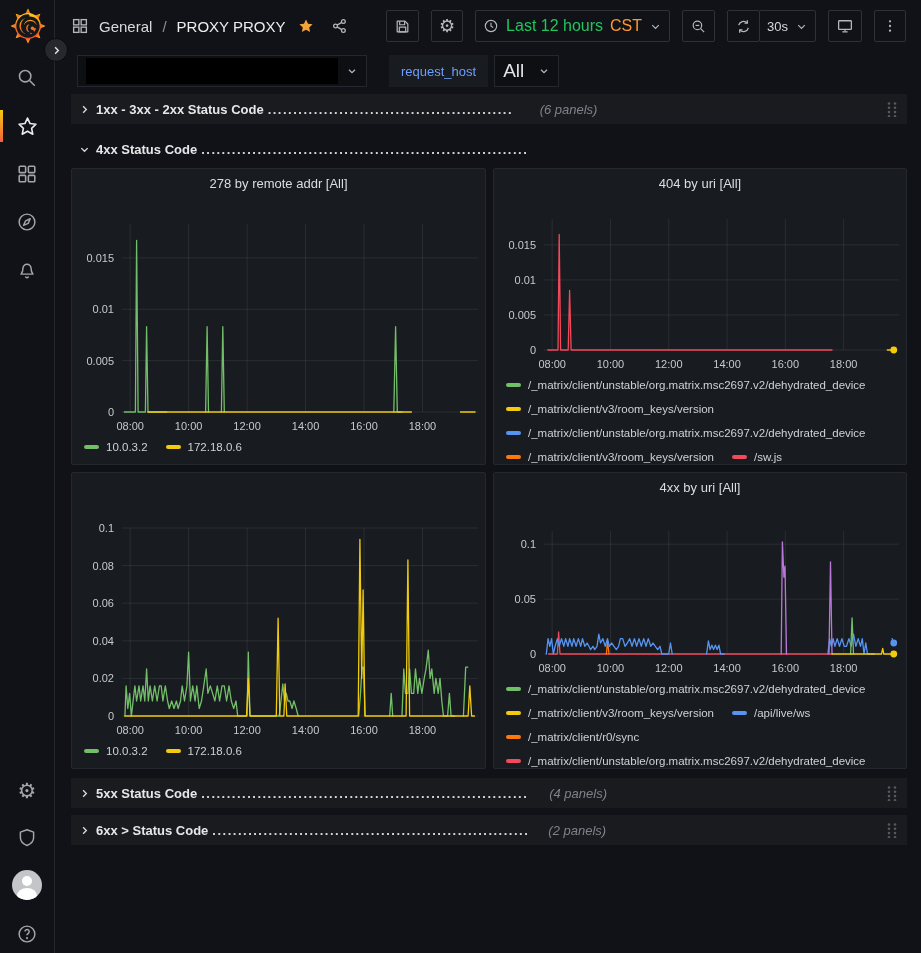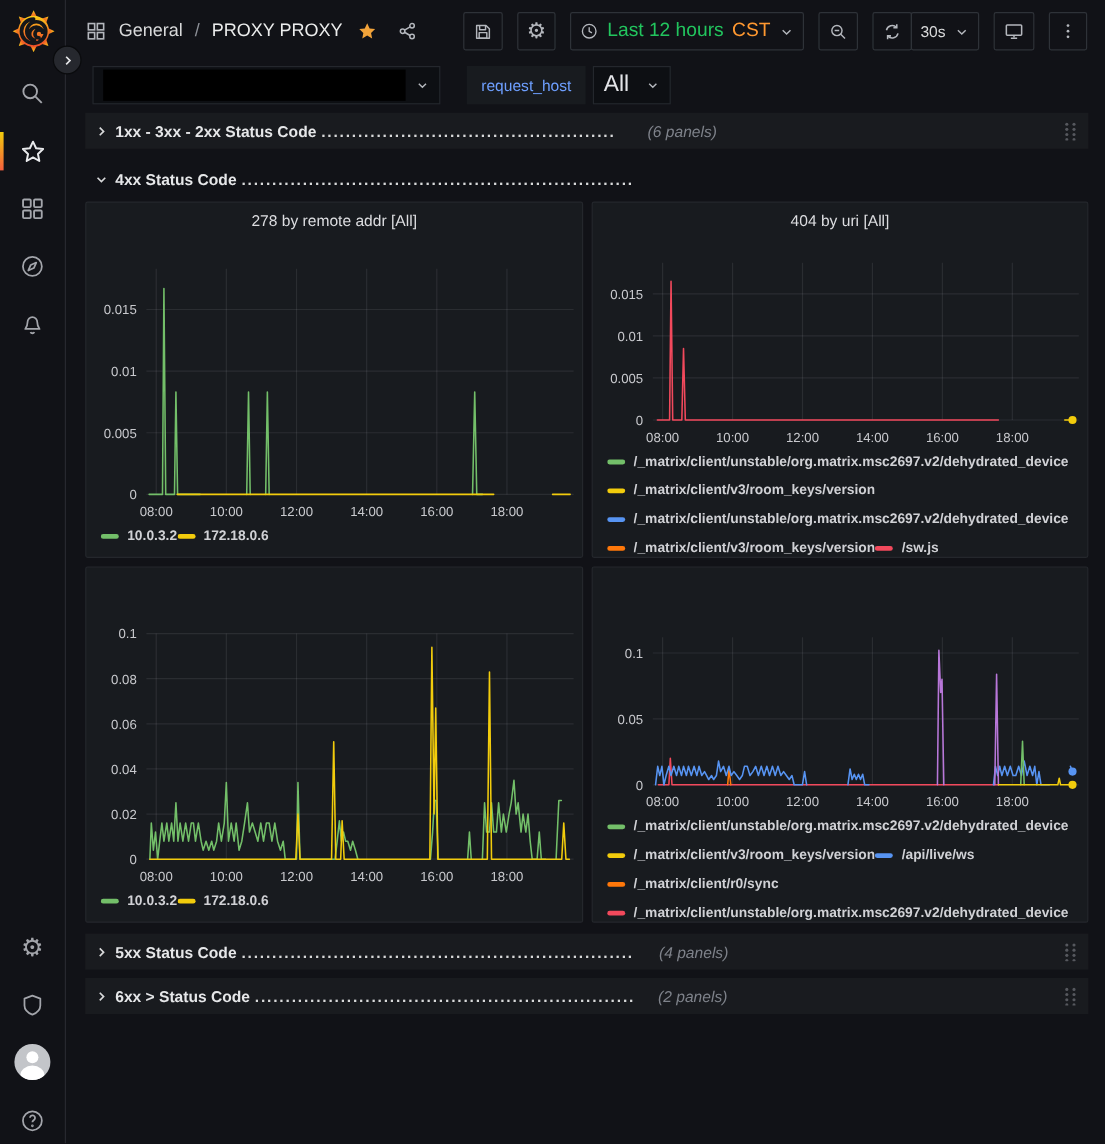--- a/index.html
+++ b/index.html
@@ -26,21 +26,21 @@
   .expand-btn { position:absolute; left:44px; top:38px; width:24px; height:24px; border-radius:50%;
     background:#26282e; border:1px solid #0a0b0d; color:#e6e7e9; display:flex; align-items:center; justify-content:center;
     z-index:9; cursor:pointer; }
   .logo-wrap { position:absolute; left:10px; top:8px; width:36px; height:36px; cursor:pointer; }
 
   
   .main { position:absolute; left:56px; top:0; width:865px; height:953px; }
 
   .topbar { position:absolute; left:0; top:0; right:0; height:52px;
     display:flex; align-items:center; justify-content:space-between; padding:0 15px; }
-  .crumbs { display:flex; gap:10px; }
+  .crumbs { display:flex; align-items:center; gap:10px; }
   .crumb-icon { color:#b4b7bd; }
   .crumb { font-size:15px; color:#d8d9da; cursor:pointer; white-space:nowrap; }
   .crumb.current { color:#eceded; }
   .crumb-sep { color:#8d9097; font-size:15px; }
   .fav-star { color:#f2a33a; margin-left:2px; cursor:pointer; }
   .share-ic { color:#b4b7bd; margin-left:6px; cursor:pointer; }
 
   .tb-actions { display:flex; align-items:center; gap:12px; }
   .tb-btn { height:32px; min-width:32px; padding:0 7px; border:1px solid #2e3238; border-radius:2px;
     background:transparent; color:#b4b7bd; display:flex; align-items:center; justify-content:center; gap:7px;
@@ -71,22 +71,22 @@
   .row-leader { font-size:13px; font-weight:700; color:#d8d9da; letter-spacing:1.5px; overflow:hidden;
     white-space:nowrap; margin-left:4px; }
   .row-count { font-size:13px; font-style:italic; color:#7e828a; margin-left:14px; white-space:nowrap; }
   .row-grip { margin-left:auto; color:#56585e; flex:0 0 auto; cursor:grab; }
 
   
   .panel { position:absolute; background:#181b1f; border:1px solid #24272c; border-radius:2px; }
   .panel-title { height:30px; line-height:30px; text-align:center; font-size:13px; font-weight:500;
     color:#dcdde0; white-space:nowrap; overflow:hidden; cursor:pointer; }
   .chart { position:absolute; left:0; top:0; pointer-events:none; }
-  .legend { position:absolute; left:12px; right:6px; display:flex; flex-wrap:wrap; 
-    overflow:hidden; align-content:flex-start;font-weight:bold; }
+  .legend { position:absolute; left:12px; right:6px; display:flex; flex-wrap:wrap; column-gap:18px;
+    overflow:hidden; align-content:flex-start; }
   .legend-item { display:flex; align-items:center; gap:7px; height:24px; font-size:11.5px; color:#d0d1d5;
     white-space:nowrap; max-width:100%; overflow:hidden; cursor:pointer; flex:0 0 auto; }
   .swatch { width:15px; height:4px; border-radius:2px; flex:0 0 auto; }
 </style>
 </head>
 <body>
 
 <div class="sidebar">
   <div class="logo-wrap">
     <svg viewBox="0 0 64 64" width="36" height="36">
@@ -485,20 +485,21 @@
         <polyline points="212.6,181.0 214.4,167.8 216.1,176.6 217.9,172.2 219.6,176.6 221.4,172.2 223.1,176.6 224.9,172.2 226.6,181.0 230.1,181.0" fill="none" stroke="#5794f2" stroke-width="1.3" stroke-linejoin="round" stroke-linecap="round"></polyline>
         <polyline points="333.9,181.0 335.6,165.6 337.4,173.3 339.1,165.6 340.9,173.3 343.2,165.6 345.5,173.3 347.9,165.6 350.2,173.3 352.5,173.3 354.9,165.6 357.2,173.3 359.5,161.2 361.9,173.3 364.2,165.6 366.5,173.3 368.3,165.6 370.0,181.0 371.8,170.0 373.5,181.0 378.8,181.0 380.5,181.0" fill="none" stroke="#5794f2" stroke-width="1.3" stroke-linejoin="round" stroke-linecap="round"></polyline>
         <polyline points="398.0,165.6 399.8,170.0" fill="none" stroke="#5794f2" stroke-width="1.3" stroke-linejoin="round" stroke-linecap="round"></polyline>
         <circle cx="399.7536945812808" cy="170.01785714285714" r="3.4" fill="#5794f2"></circle>
         <polyline points="287.2,181.0 288.4,69.0 289.9,104.1 291.0,93.1 292.5,181.0" fill="none" stroke="#b877d9" stroke-width="1.3" stroke-linejoin="round" stroke-linecap="round"></polyline>
         <polyline points="335.0,181.0 336.5,88.8 338.0,181.0" fill="none" stroke="#b877d9" stroke-width="1.3" stroke-linejoin="round" stroke-linecap="round"></polyline>
         <polyline points="356.6,181.0 358.1,144.8 359.5,181.0" fill="none" stroke="#73bf69" stroke-width="1.3" stroke-linejoin="round" stroke-linecap="round"></polyline>
         <polyline points="338.0,181.0 387.5,181.0 388.7,175.5 389.8,181.0 393.3,181.0 399.8,181.0" fill="none" stroke="#f2cc0c" stroke-width="1.3" stroke-linejoin="round" stroke-linecap="round"></polyline>
         <circle cx="399.7536945812808" cy="181" r="3.4" fill="#f2cc0c"></circle>
       </svg>
+    <div class="panel-title">4xx by uri [All]</div>
     <div class="legend" style="top:204px; height:90px">
         <div class="legend-item">
           <span class="swatch" style="background: rgb(115, 191, 105);"></span>
           <span style="overflow: hidden;">/_matrix/client/unstable/org.matrix.msc2697.v2/dehydrated_device</span>
         </div>
         <div class="legend-item">
           <span class="swatch" style="background: rgb(242, 204, 12);"></span>
           <span style="overflow: hidden;">/_matrix/client/v3/room_keys/version</span>
         </div>
         <div class="legend-item">

